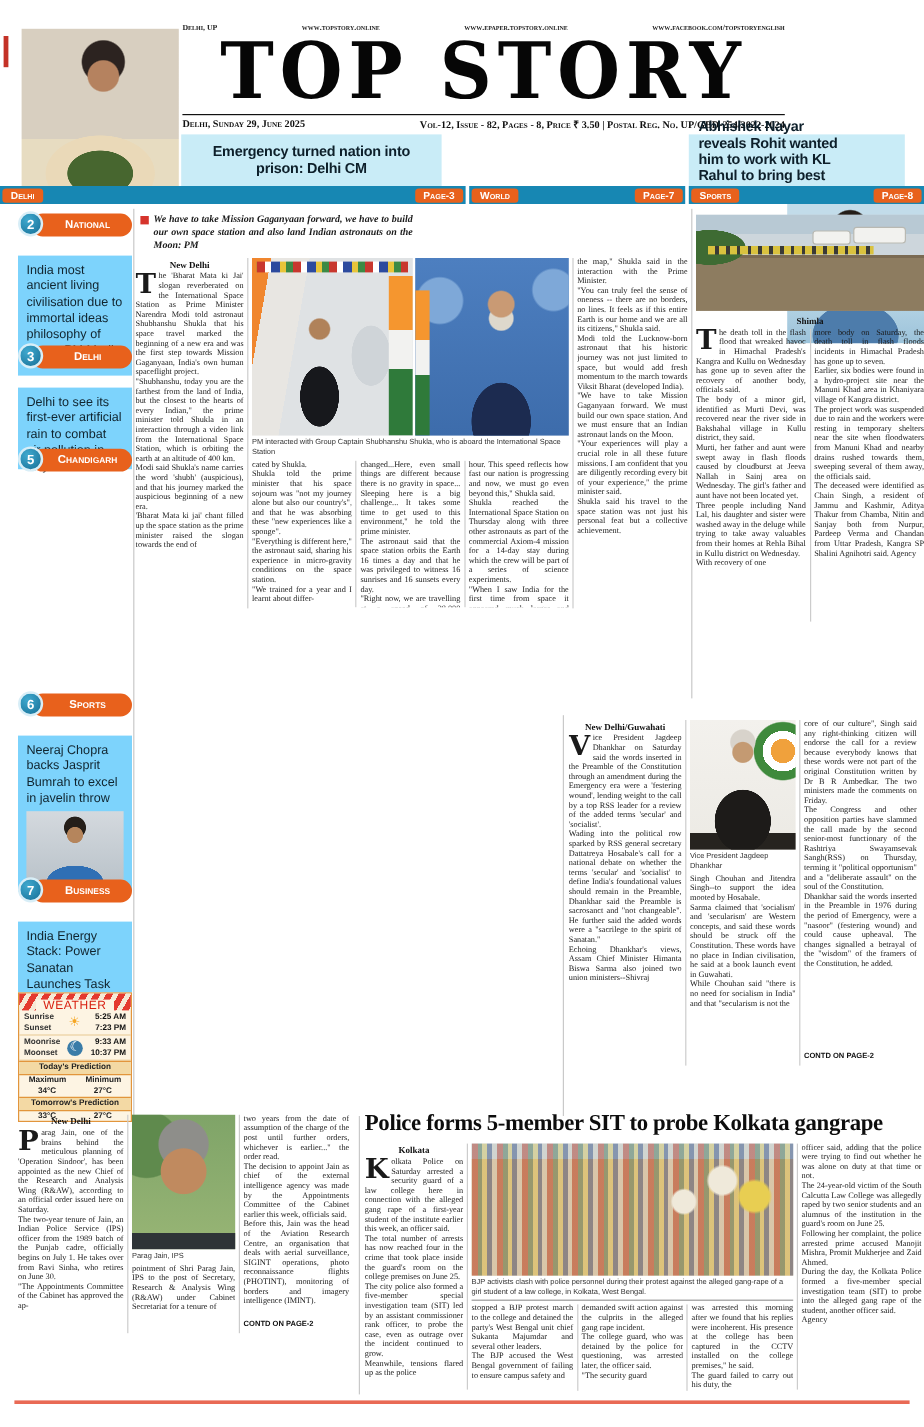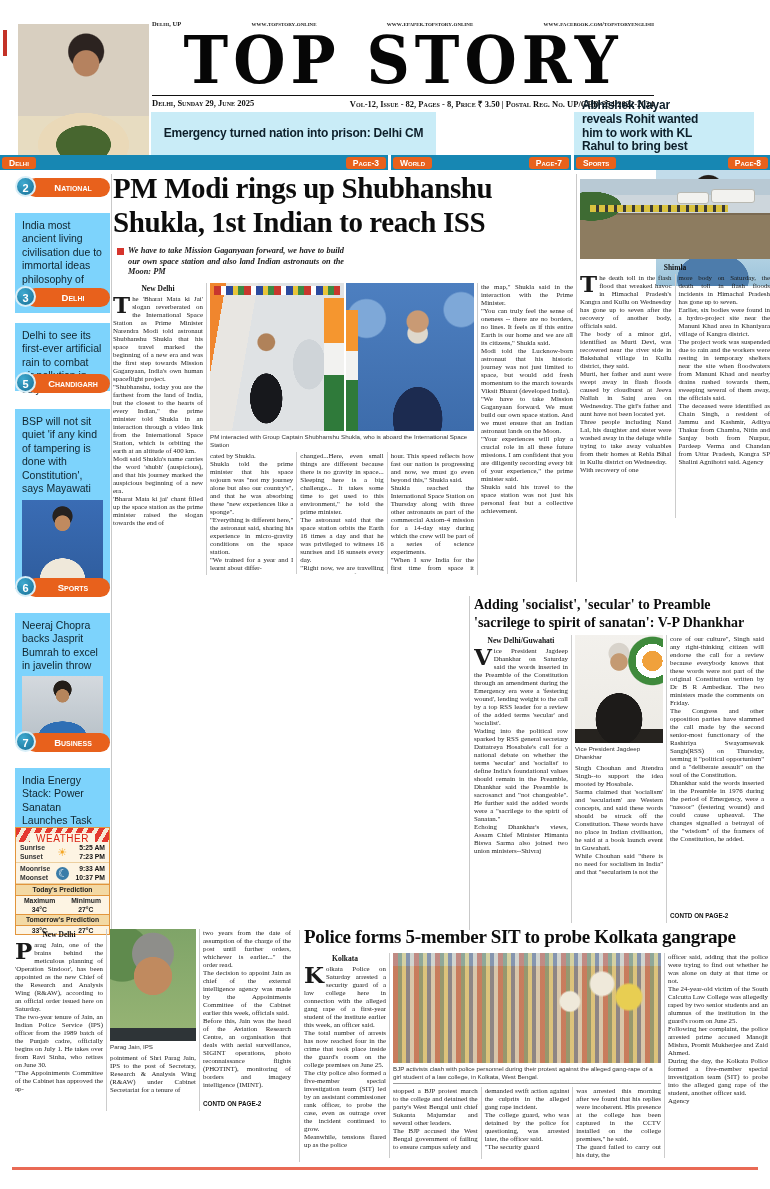--- a/index.html
+++ b/index.html
@@ -75,21 +75,21 @@
       <span>www.epaper.topstory.online</span>
       <span>www.facebook.com/topstoryenglish</span>
     </div>
     <div class="mast-title">TOP STORY</div>
     <div class="mast-meta" style="margin-top:6px">
       <span>Delhi, Sunday 29, June 2025</span>
       <span>Vol-12, Issue - 82, Pages - 8, Price ₹ 3.50 | Postal Reg. No. UP/GBD-254/2022-2024</span>
     </div>
   </div>
 
-  <div class="abs tz" style="left:151px;top:112px;width:285px;height:43px">
+  <div class="abs tz" style="left:151px;top:112px;width:217px;height:43px">
       <span>Emergency turned nation into prison: Delhi CM</span>
     </div>
   <div class="abs tz" style="left:574px;top:112px;width:180px;height:43px;justify-content:flex-start;text-align:left">
       <span style="width:118px">Abhishek Nayar reveals Rohit wanted him to work with KL Rahul to bring best out of him</span>
     </div>
 
   <div class="abs strip" style="left:0;top:155px;width:388px">
     <span class="pill">Delhi</span>
     <span class="pill">Page-3</span>
   </div>
@@ -114,24 +114,20 @@
         <span class="sb-num">3</span>
         <span>Delhi</span>
       </div>
     <div class="sb-box" style="height:56px">Delhi to see its first-ever artificial rain to combat air pollution in July</div>
   </div>
   <div class="abs" style="left:15px;top:374px;width:95px">
     <div class="sb-pill">
         <span class="sb-num">5</span>
         <span>Chandigarh</span>
       </div>
-    <div class="sb-box" style="height:170px;padding-bottom:4px">
-      <div>BSP will not sit quiet 'if any kind of tampering is done with Constitution', says Mayawati</div>
-      <div class="ph ph-maya" style="width:81px;height:86px;margin-top:4px"></div>
-    </div>
   </div>
   <div class="abs" style="left:15px;top:578px;width:95px">
     <div class="sb-pill">
         <span class="sb-num">6</span>
         <span>Sports</span>
       </div>
     <div class="sb-box" style="height:120px;padding-bottom:4px">
       <div>Neeraj Chopra backs Jasprit Bumrah to excel in javelin throw</div>
       <div class="ph ph-neeraj" style="width:81px;height:62px;margin-top:3px"></div>
     </div>
@@ -183,21 +179,20 @@
         <span>27°C</span>
       </div>
   </div>
 
   <div class="vrule" style="left:111px;top:174px;height:756px"></div>
   <div class="vrule" style="left:576px;top:174px;height:408px"></div>
   <div class="vrule" style="left:469px;top:596px;height:334px"></div>
   <div class="vrule" style="left:299px;top:930px;height:232px"></div>
 
   <div class="abs" style="left:113px;top:172px;width:462px;height:410px">
-    <div class="hl" style="font-size:29px;line-height:1.17;letter-spacing:-.4px">PM Modi rings up Shubhanshu Shukla, 1st Indian to reach ISS</div>
     <div style="display:flex;gap:14px;margin:6px 4px 5px">
       <div class="bul" style="width:50%">
           <span class="sq"></span>
           <span class="bx">We have to take Mission Gaganyaan forward, we have to build our own space station and also land Indian astronauts on the Moon: PM</span>
         </div>
     </div>
     <div style="display:flex;height:292px">
       <div style="width:90px;flex:none">
         <div class="dl">New Delhi</div>
         <div class="bt" style="height:280px"><span class="dc">T</span><span>he 'Bharat Mata ki Jai' slogan reverberated on the International Space Station as Prime Minister Narendra Modi told astronaut Shubhanshu Shukla that his space travel marked the beginning of a new era and was the first step towards Mission Gaganyaan, India's own human spaceflight project.
@@ -253,21 +248,20 @@
 With recovery of one</span></div>
       <div class="bt" style="width:92px;border-left:1px solid #ccc;margin-left:3px;padding-left:3px">more body on Saturday, the death toll in flash floods incidents in Himachal Pradesh has gone up to seven.
 Earlier, six bodies were found in a hydro-project site near the Manuni Khad area in Khaniyara village of Kangra district.
 The project work was suspended due to rain and the workers were resting in temporary shelters near the site when floodwaters from Manuni Khad and nearby drains rushed towards them, sweeping several of them away, the officials said.
 The deceased were identified as Chain Singh, a resident of Jammu and Kashmir, Aditya Thakur from Chamba, Nitin and Sanjay both from Nurpur, Pardeep Verma and Chandan from Uttar Pradesh, Kangra SP Shalini Agnihotri said. Agency</div>
     </div>
   </div>
 
 
   <div class="abs" style="left:474px;top:596px;width:296px;height:334px">
-    <div class="hl" style="font-size:14px;line-height:1.25">Adding 'socialist', 'secular' to Preamble 'sacrilege to spirit of sanatan': V-P Dhankhar</div>
     <div style="display:flex;margin-top:4px;height:288px">
       <div style="width:94px;flex:none">
         <div class="dl">New Delhi/Guwahati</div>
         <div class="bt" style="height:276px"><span class="dc">V</span><span>ice President Jagdeep Dhankhar on Saturday said the words inserted in the Preamble of the Constitution through an amendment during the Emergency era were a 'festering wound', lending weight to the call by a top RSS leader for a review of the added terms 'secular' and 'socialist'.
 Wading into the political row sparked by RSS general secretary Dattatreya Hosabale's call for a national debate on whether the terms 'secular' and 'socialist' to define India's foundational values should remain in the Preamble, Dhankhar said the Preamble is sacrosanct and "not changeable". He further said the added words were a "sacrilege to the spirit of Sanatan."
 Echoing Dhankhar's views, Assam Chief Minister Himanta Biswa Sarma also joined two union ministers--Shivraj</span></div>
       </div>
       <div style="width:96px;flex:none;border-left:1px solid #ccc;border-right:1px solid #ccc;margin:0 3px;padding:0 3px;box-sizing:border-box">
         <div class="ph ph-vp" style="width:88px;height:108px"></div>
         <div class="cap" style="margin:2px 0 3px">Vice President Jagdeep Dhankhar</div>

